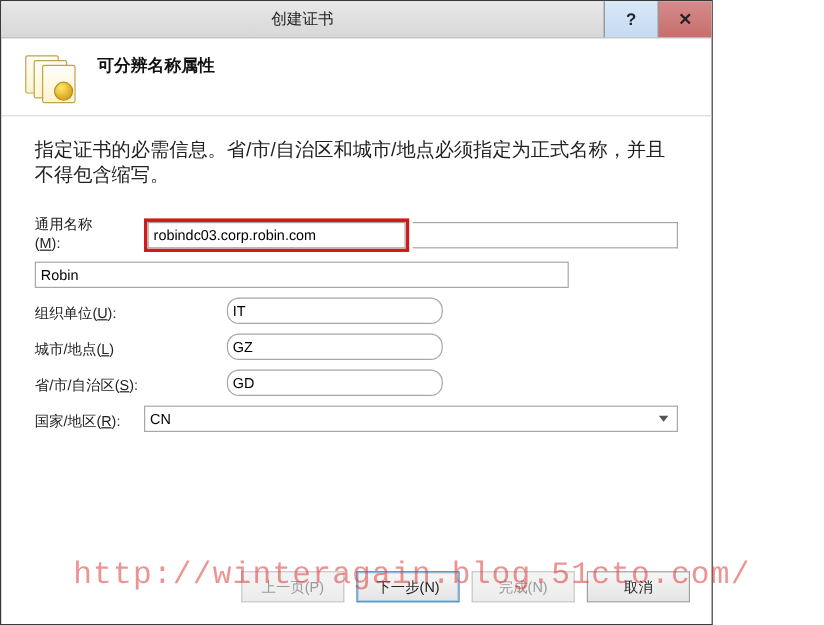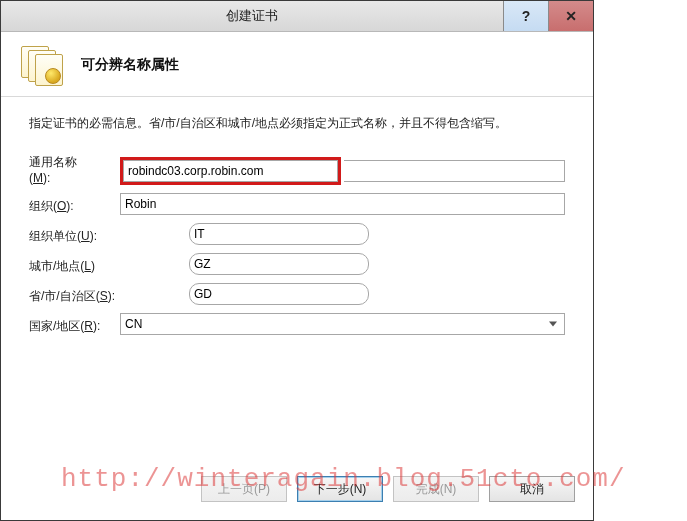--- a/index.html
+++ b/index.html
@@ -54,21 +54,20 @@
     background: linear-gradient(#d9e8f7, #c5dbf2);
     color: #222;
   }
   .titlebar .win-close {
     background: linear-gradient(#d48b8b, #c86e6e);
     color: #222;
   }
   
   .header {
     display: flex;
-    align-items: center;
     padding: 14px 20px 12px 20px;
   }
   .cert-icon {
     width: 42px;
     height: 38px;
     position: relative;
     margin-right: 18px;
   }
   .cert-icon .page {
     position: absolute;
@@ -101,21 +100,21 @@
     background: #d9d9d9;
     margin: 0 0 0 0;
   }
   
   .body {
     flex: 1;
     padding: 18px 28px 10px 28px;
     position: relative;
   }
   .instructions {
-    font-size: 12px;
+    font-size: 16px;
     color: #222;
     margin-bottom: 22px;
   }
   .form-row {
     display: flex;
     align-items: flex-end;
     margin-bottom: 6px;
     min-height: 24px;
   }
   .form-label {
@@ -256,21 +255,20 @@
       <div class="form-label">通用名称(<u>M</u>):</div>
       <div class="form-input-wrap">
         <span class="highlight-box">
           <input type="text" class="txt" value="robindc03.corp.robin.com" style="">
         </span>
           <span class="trailing"></span>
       </div>
     </div>
 
     <div class="form-row">
-      <div class="form-label">组织(<u>O</u>):</div>
       <div class="form-input-wrap">
         <input type="text" class="txt w-full" value="Robin" style="">
       </div>
     </div>
 
     <div class="form-row">
       <div class="form-label">组织单位(<u>U</u>):</div>
       <div class="form-input-wrap">
         <input type="text" class="txt w-short" value="IT" style="">
       </div>

